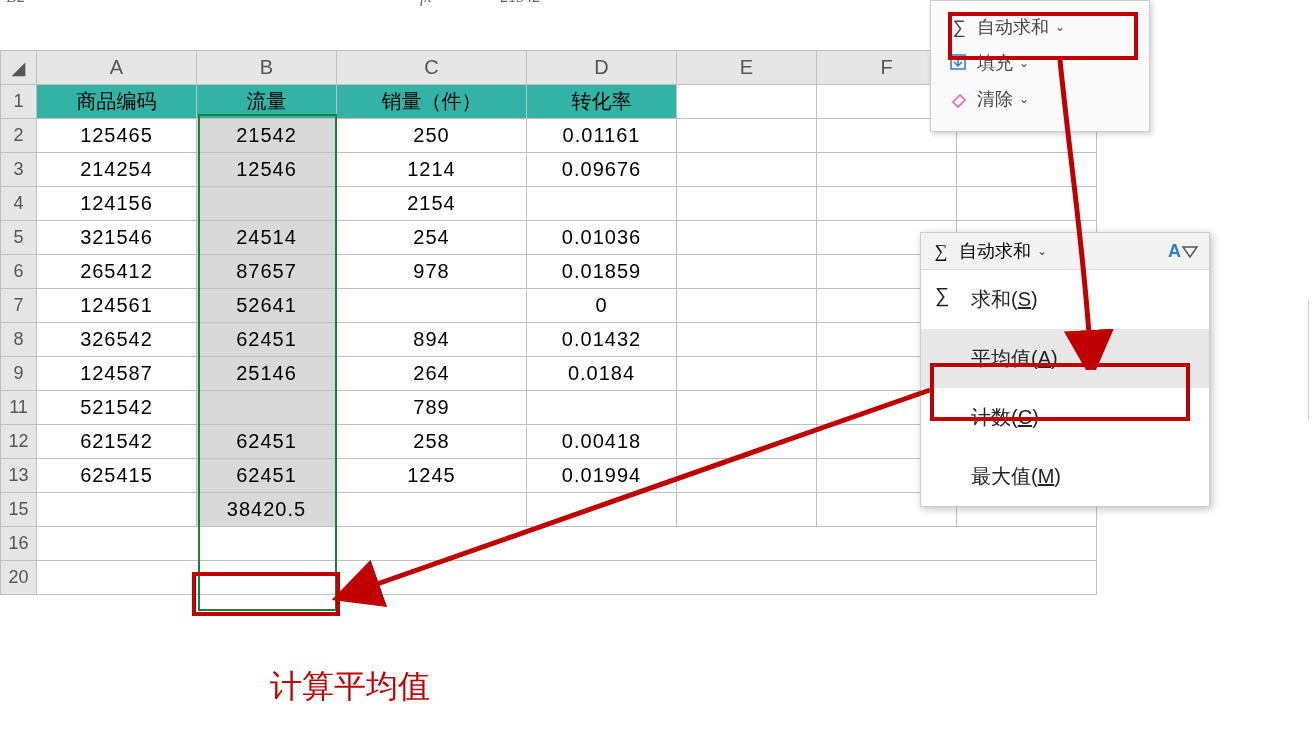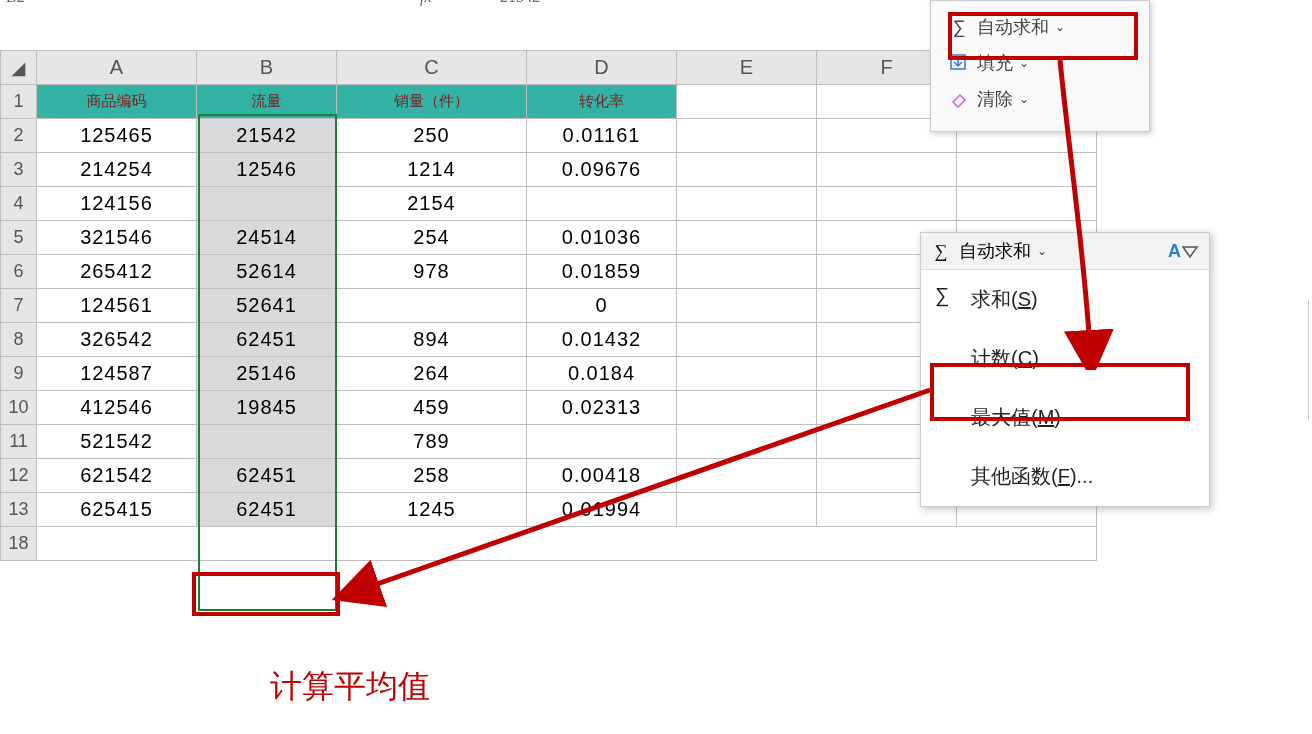--- a/index.html
+++ b/index.html
@@ -56,22 +56,22 @@
     height: 28px;
   }
   .sheet .colA{width:160px;}
   .sheet .colB{width:140px;}
   .sheet .colC{width:190px;}
   .sheet .colD{width:150px;}
   .sheet .colE, .sheet .colF, .sheet .colH {width:140px;}
 
   .hdrcell {
     background: #33b2a6;
-    color: #7f1d1d;
-    font-size: 15px;
+    color: #000000;
+    font-size: 20px;
   }
   .num { font-family: Liberation Sans, sans-serif; font-size: 20px; letter-spacing: 1px;}
   .sel { background: #d9d9d9; }
 
   
   .sel-outline {
     position: absolute;
     border: 2px solid #1a7f37;
     pointer-events: none;
   }
@@ -225,21 +225,21 @@
         <td class="num sel">24514</td>
         <td class="num">254</td>
         <td class="num">0.01036</td>
         <td></td>
         <td></td>
         <td></td>
       </tr>
       <tr>
         <td class="rowhdr">6</td>
         <td class="num">265412</td>
-        <td class="num sel">52614</td>
+        <td class="num sel">87657</td>
         <td class="num">978</td>
         <td class="num">0.01859</td>
         <td></td>
         <td></td>
         <td></td>
       </tr>
       <tr>
         <td class="rowhdr">7</td>
         <td class="num">124561</td>
         <td class="num sel">52641</td>
@@ -263,30 +263,20 @@
         <td class="rowhdr">9</td>
         <td class="num">124587</td>
         <td class="num sel">25146</td>
         <td class="num">264</td>
         <td class="num">0.0184</td>
         <td></td>
         <td></td>
         <td></td>
       </tr>
       <tr>
-        <td class="rowhdr">10</td>
-        <td class="num">412546</td>
-        <td class="num sel">19845</td>
-        <td class="num">459</td>
-        <td class="num">0.02313</td>
-        <td></td>
-        <td></td>
-        <td></td>
-      </tr>
-      <tr>
         <td class="rowhdr">11</td>
         <td class="num">521542</td>
         <td class="num sel"></td>
         <td class="num">789</td>
         <td class="num"></td>
         <td></td>
         <td></td>
         <td></td>
       </tr>
       <tr>
@@ -304,22 +294,36 @@
         <td class="num">625415</td>
         <td class="num sel">62451</td>
         <td class="num">1245</td>
         <td class="num">0.01994</td>
         <td></td>
         <td></td>
         <td></td>
       </tr>
     </tbody>
   <tbody>
+      <tr>
+    <td class="rowhdr">15</td>
+    <td></td>
+    <td class="num sel">38420.5</td>
+    <td></td>
+    <td></td>
+    <td></td>
+    <td></td>
+    <td></td>
+  </tr>
   <tr>
-        <td class="rowhdr">18</td>
+        <td class="rowhdr">16</td>
+        <td colspan="7"></td>
+      </tr>
+  <tr>
+        <td class="rowhdr">20</td>
         <td colspan="7"></td>
       </tr>
 </tbody>
   </table>
 
 <div class="sel-outline" style="top:114px; left:198px; width:139px; height:497px;"></div>
 
 <div class="panel1">
   <div class="row">
     <span class="ic">∑</span>
@@ -355,23 +359,23 @@
     <span class="chev">⌄</span>
     <span class="azfilter">
       <span style="color:#2b7cd3;font-weight:bold;">A</span>
       <svg width="18" height="18">
           <path d="M2 4 L16 4 L9 14 Z" fill="none" stroke="#555" stroke-width="1.5"></path>
         </svg>
     </span>
   </div>
   <div id="dropdown-items">
       <div class="item"><span class="ic">∑</span><span>求和(<u>S</u>)</span></div>
+      <div class="item hover"><span>平均值(<u>A</u>)</span></div>
       <div class="item"><span>计数(<u>C</u>)</span></div>
       <div class="item"><span>最大值(<u>M</u>)</span></div>
-      <div class="item"><span>其他函数(<u>F</u>)...</span></div>
     </div>
 </div>
 
 <div class="redbox" style="top:12px; left:948px; width:190px; height:48px;"></div>
 <div class="redbox" style="top:363px; left:930px; width:260px; height:58px;"></div>
 <div class="redbox" style="top:572px; left:192px; width:148px; height:44px;"></div>
 
 <svg class="arrow" style="top:40px; left:1030px;" width="120" height="330">
   <defs>
       <marker id="ah1" markerWidth="14" markerHeight="14" refX="4" refY="5" orient="auto">

